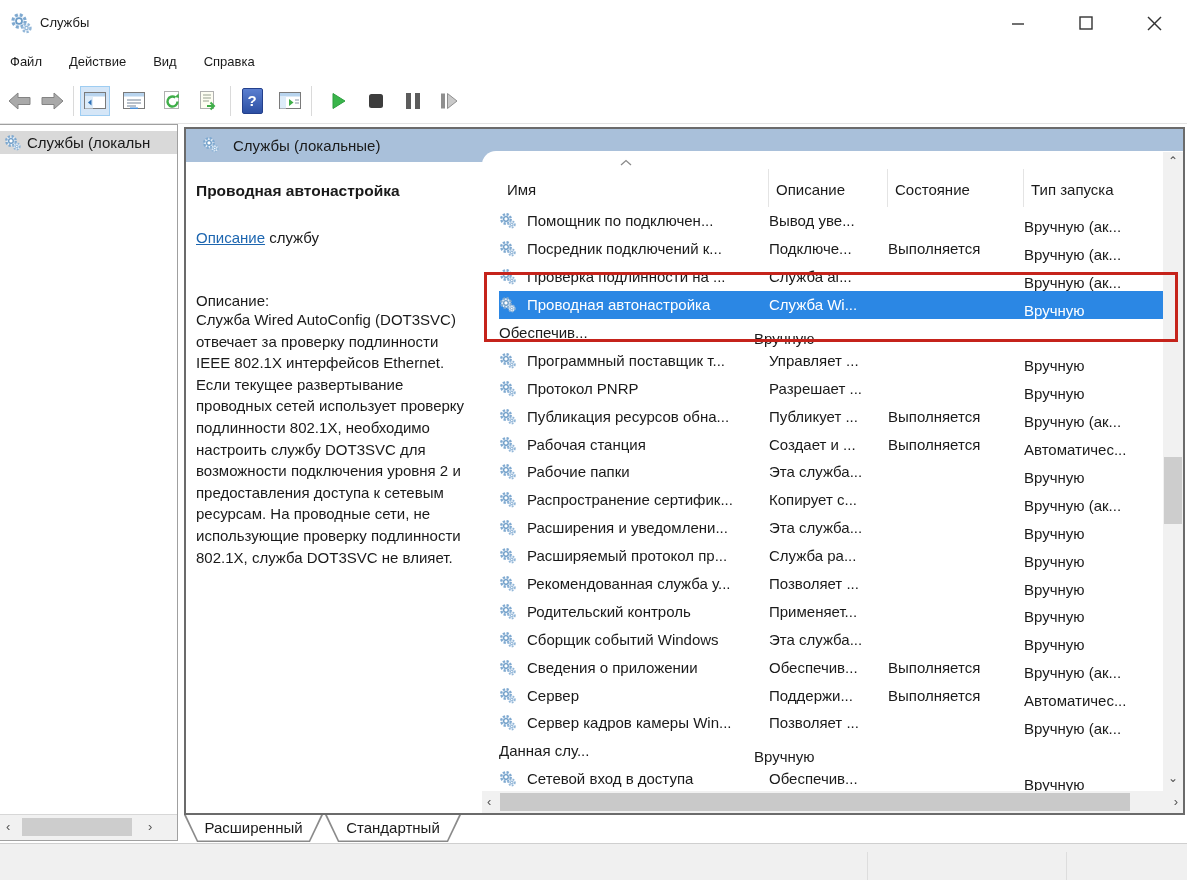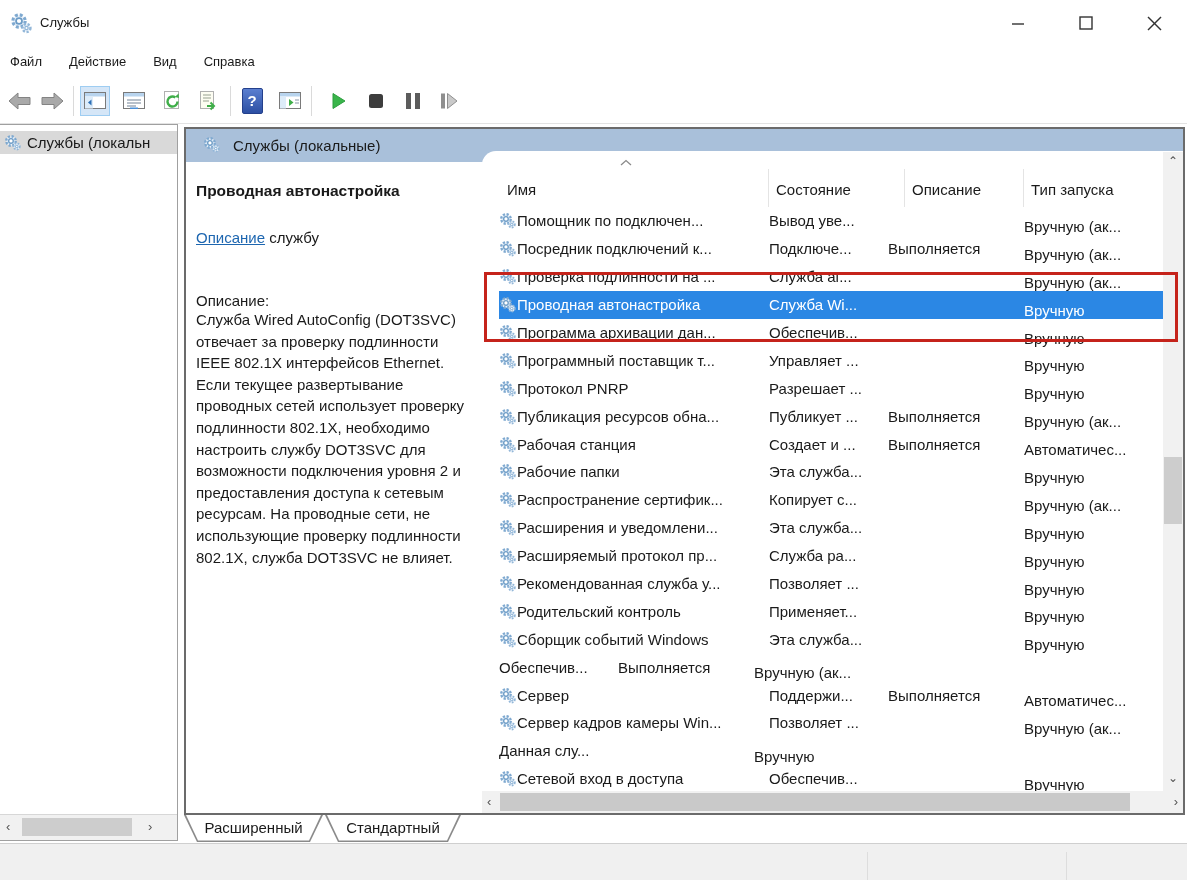--- a/index.html
+++ b/index.html
@@ -27,40 +27,40 @@
   .tree-item{position:absolute;left:0;top:6px;width:100%;height:23px;background:#d9d9d9;display:flex;align-items:center;white-space:nowrap;overflow:hidden;cursor:default;}
   .tree-item .gear{margin-left:4px;}
   .tree-item span{margin-left:6px;font-size:15px;}
   .tree-hscroll{position:absolute;left:0;bottom:0;width:100%;height:25px;background:#f1f1f1;border-top:1px solid #d7d7d7;}
   .tree-hscroll .thumb{position:absolute;left:22px;top:3px;width:110px;height:18px;background:#cdcdcd;}
   .sarrow{position:absolute;top:4px;font-size:13px;color:#555;line-height:16px;}
   
   .main-panel{position:absolute;left:184px;top:127px;width:1001px;height:688px;background:#fff;border:2px solid #6b6b6b;box-sizing:border-box;}
   .blue-header{position:absolute;left:0;top:0;right:0;height:33px;background:#a9c0da;display:flex;align-items:center;}
   .blue-header .gear{margin-left:16px;width:19px;height:19px;}
-  .blue-header span{margin-left:12px;font-size:15px;text-align:center;}
+  .blue-header span{margin-left:12px;font-size:15px;}
   .details{position:absolute;left:0;top:33px;width:296px;bottom:0;background:#fff;padding:20px 12px 0 10px;box-sizing:border-box;}
   .svc-title{font-size:15.5px;font-weight:bold;}
   .svc-action{margin-top:29px;font-size:15px;}
   .svc-action a{color:#1d66b0;text-decoration:underline;cursor:pointer;}
   .desc-label{margin-top:46px;font-size:15px;}
   .desc-text{font-size:15px;line-height:21.6px;}
   
   .list{position:absolute;left:296px;top:22px;right:0;bottom:0;background:#fff;border-top-left-radius:14px;}
   .list-header{position:absolute;left:0;top:0;right:20px;height:56px;display:flex;align-items:flex-end;}
   .hcell{height:38px;display:flex;align-items:flex-end;padding-bottom:9px;box-sizing:border-box;font-size:15px;border-right:1px solid #e4e4e4;cursor:default;}
   .hcell:last-child{border-right:none;}
   .hcell.h0{width:287px;padding-left:25px;}
   .hcell.h1{width:119px;padding-left:7px;}
   .hcell.h2{width:136px;padding-left:7px;}
   .hcell.h3{width:138px;padding-left:7px;}
   .sort-chevron{position:absolute;left:138px;top:2px;}
   .rows{position:absolute;left:0;top:56px;right:20px;bottom:22px;overflow:hidden;}
   .svc-row{display:flex;align-items:center;height:27.9px;margin-left:17px;font-size:15px;white-space:nowrap;cursor:default;}
-  .svc-row .c-name{width:270px;display:flex;align-items:center;gap:1px;overflow:hidden;box-sizing:border-box;}
+  .svc-row .c-name{width:270px;display:flex;align-items:center;gap:11px;overflow:hidden;box-sizing:border-box;}
   .svc-row .c-desc{width:119px;overflow:hidden;}
   .svc-row .c-state{width:136px;overflow:hidden;}
   .svc-row .c-type{width:138px;overflow:hidden;margin-top:11px;}
   .svc-row.selected{background:#2b87e4;color:#fff;}
   .gear{width:17px;height:17px;flex:0 0 auto;display:inline-block;}
   
   .vscroll{position:absolute;right:0;top:1px;width:20px;bottom:22px;background:#f1f1f1;}
   .vscroll .thumb{position:absolute;left:1px;right:1px;top:305px;height:67px;background:#cdcdcd;}
   .varrow{position:absolute;left:0;width:20px;height:18px;text-align:center;font-size:12px;color:#555;}
   .hscroll{position:absolute;left:0;right:0;bottom:0;height:22px;background:#f1f1f1;}
@@ -238,22 +238,22 @@
     <div class="desc-label">Описание:</div>
     <div class="desc-text">Служба Wired AutoConfig (DOT3SVC) отвечает за проверку подлинности IEEE 802.1X интерфейсов Ethernet. Если текущее развертывание проводных сетей использует проверку подлинности 802.1X, необходимо настроить службу DOT3SVC для возможности подключения уровня 2 и предоставления доступа к сетевым ресурсам. На проводные сети, не использующие проверку подлинности 802.1X, служба DOT3SVC не влияет.</div>
   </div>
 
   <div class="list">
     <div class="list-header">
       <span class="sort-chevron"><svg width="12" height="8">
             <polyline points="1,6 6,1.5 11,6" fill="none" stroke="#8a8a8a" stroke-width="1.3"></polyline>
           </svg></span>
     <div class="hcell h0">Имя</div>
+        <div class="hcell h1">Описание</div>
         <div class="hcell h2">Состояние</div>
-        <div class="hcell h1">Описание</div>
         <div class="hcell h3">Тип запуска</div>
       </div>
     <div class="rows">
         <div class="svc-row">
           <span class="c-name">
             <span class="gear"><svg viewBox="0 0 20 20" width="17" height="17">
                 <circle cx="8.2" cy="8.2" r="5.6" fill="#eaf2fa" stroke="#7fa9d0" stroke-width="2.8" stroke-dasharray="2.6 1.8"></circle>
                 <circle cx="8.2" cy="8.2" r="2.7" fill="#fff" stroke="#6d9cc6" stroke-width="1.6"></circle>
                 <circle cx="15" cy="14.6" r="3.6" fill="#eaf2fa" stroke="#93b7d8" stroke-width="2.2" stroke-dasharray="2 1.5"></circle>
                 <circle cx="15" cy="14.6" r="1.5" fill="#fff" stroke="#93b7d8" stroke-width="1.2"></circle>
@@ -300,29 +300,20 @@
                 <circle cx="15" cy="14.6" r="3.6" fill="#eaf2fa" stroke="#93b7d8" stroke-width="2.2" stroke-dasharray="2 1.5"></circle>
                 <circle cx="15" cy="14.6" r="1.5" fill="#fff" stroke="#93b7d8" stroke-width="1.2"></circle>
               </svg></span>
             <span>Проводная автонастройка</span>
           </span>
           <span class="c-desc">Служба Wi...</span>
           <span class="c-state"></span>
           <span class="c-type">Вручную</span>
         </div>
         <div class="svc-row">
-          <span class="c-name">
-            <span class="gear"><svg viewBox="0 0 20 20" width="17" height="17">
-                <circle cx="8.2" cy="8.2" r="5.6" fill="#eaf2fa" stroke="#7fa9d0" stroke-width="2.8" stroke-dasharray="2.6 1.8"></circle>
-                <circle cx="8.2" cy="8.2" r="2.7" fill="#fff" stroke="#6d9cc6" stroke-width="1.6"></circle>
-                <circle cx="15" cy="14.6" r="3.6" fill="#eaf2fa" stroke="#93b7d8" stroke-width="2.2" stroke-dasharray="2 1.5"></circle>
-                <circle cx="15" cy="14.6" r="1.5" fill="#fff" stroke="#93b7d8" stroke-width="1.2"></circle>
-              </svg></span>
-            <span>Программа архивации дан...</span>
-          </span>
           <span class="c-desc">Обеспечив...</span>
           <span class="c-state"></span>
           <span class="c-type">Вручную</span>
         </div>
         <div class="svc-row">
           <span class="c-name">
             <span class="gear"><svg viewBox="0 0 20 20" width="17" height="17">
                 <circle cx="8.2" cy="8.2" r="5.6" fill="#eaf2fa" stroke="#7fa9d0" stroke-width="2.8" stroke-dasharray="2.6 1.8"></circle>
                 <circle cx="8.2" cy="8.2" r="2.7" fill="#fff" stroke="#6d9cc6" stroke-width="1.6"></circle>
                 <circle cx="15" cy="14.6" r="3.6" fill="#eaf2fa" stroke="#93b7d8" stroke-width="2.2" stroke-dasharray="2 1.5"></circle>
@@ -468,20 +459,29 @@
                 <circle cx="15" cy="14.6" r="3.6" fill="#eaf2fa" stroke="#93b7d8" stroke-width="2.2" stroke-dasharray="2 1.5"></circle>
                 <circle cx="15" cy="14.6" r="1.5" fill="#fff" stroke="#93b7d8" stroke-width="1.2"></circle>
               </svg></span>
             <span>Сборщик событий Windows</span>
           </span>
           <span class="c-desc">Эта служба...</span>
           <span class="c-state"></span>
           <span class="c-type">Вручную</span>
         </div>
         <div class="svc-row">
+          <span class="c-name">
+            <span class="gear"><svg viewBox="0 0 20 20" width="17" height="17">
+                <circle cx="8.2" cy="8.2" r="5.6" fill="#eaf2fa" stroke="#7fa9d0" stroke-width="2.8" stroke-dasharray="2.6 1.8"></circle>
+                <circle cx="8.2" cy="8.2" r="2.7" fill="#fff" stroke="#6d9cc6" stroke-width="1.6"></circle>
+                <circle cx="15" cy="14.6" r="3.6" fill="#eaf2fa" stroke="#93b7d8" stroke-width="2.2" stroke-dasharray="2 1.5"></circle>
+                <circle cx="15" cy="14.6" r="1.5" fill="#fff" stroke="#93b7d8" stroke-width="1.2"></circle>
+              </svg></span>
+            <span>Сведения о приложении</span>
+          </span>
           <span class="c-desc">Обеспечив...</span>
           <span class="c-state">Выполняется</span>
           <span class="c-type">Вручную (ак...</span>
         </div>
         <div class="svc-row">
           <span class="c-name">
             <span class="gear"><svg viewBox="0 0 20 20" width="17" height="17">
                 <circle cx="8.2" cy="8.2" r="5.6" fill="#eaf2fa" stroke="#7fa9d0" stroke-width="2.8" stroke-dasharray="2.6 1.8"></circle>
                 <circle cx="8.2" cy="8.2" r="2.7" fill="#fff" stroke="#6d9cc6" stroke-width="1.6"></circle>
                 <circle cx="15" cy="14.6" r="3.6" fill="#eaf2fa" stroke="#93b7d8" stroke-width="2.2" stroke-dasharray="2 1.5"></circle>

